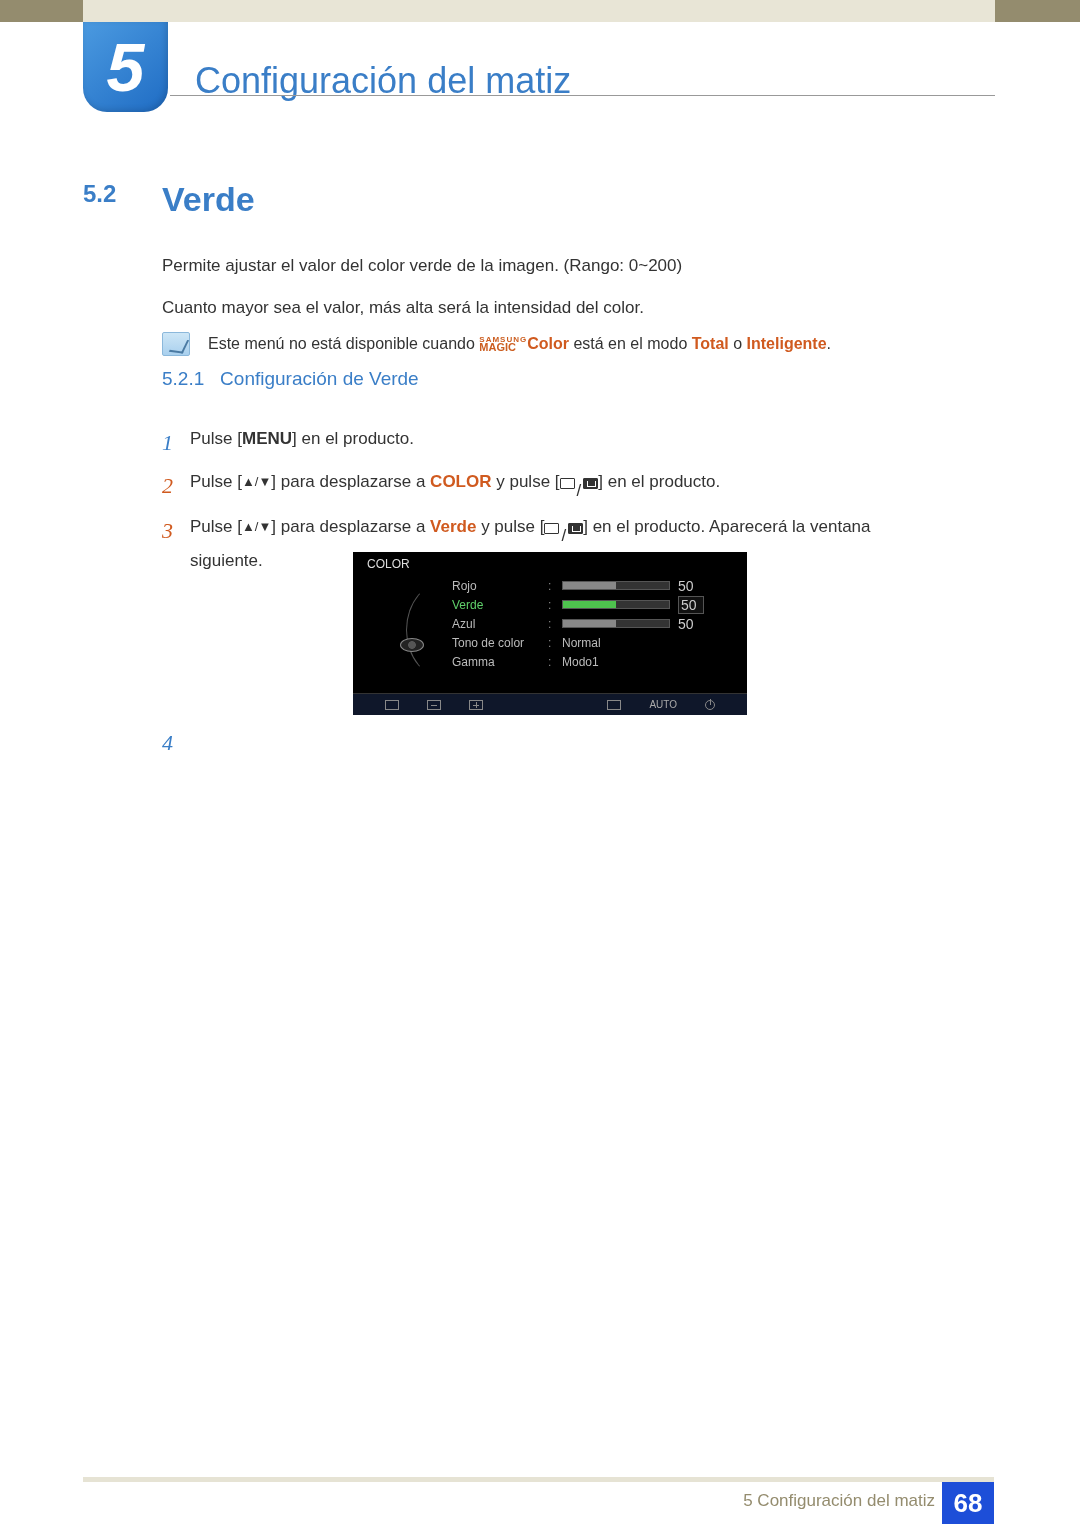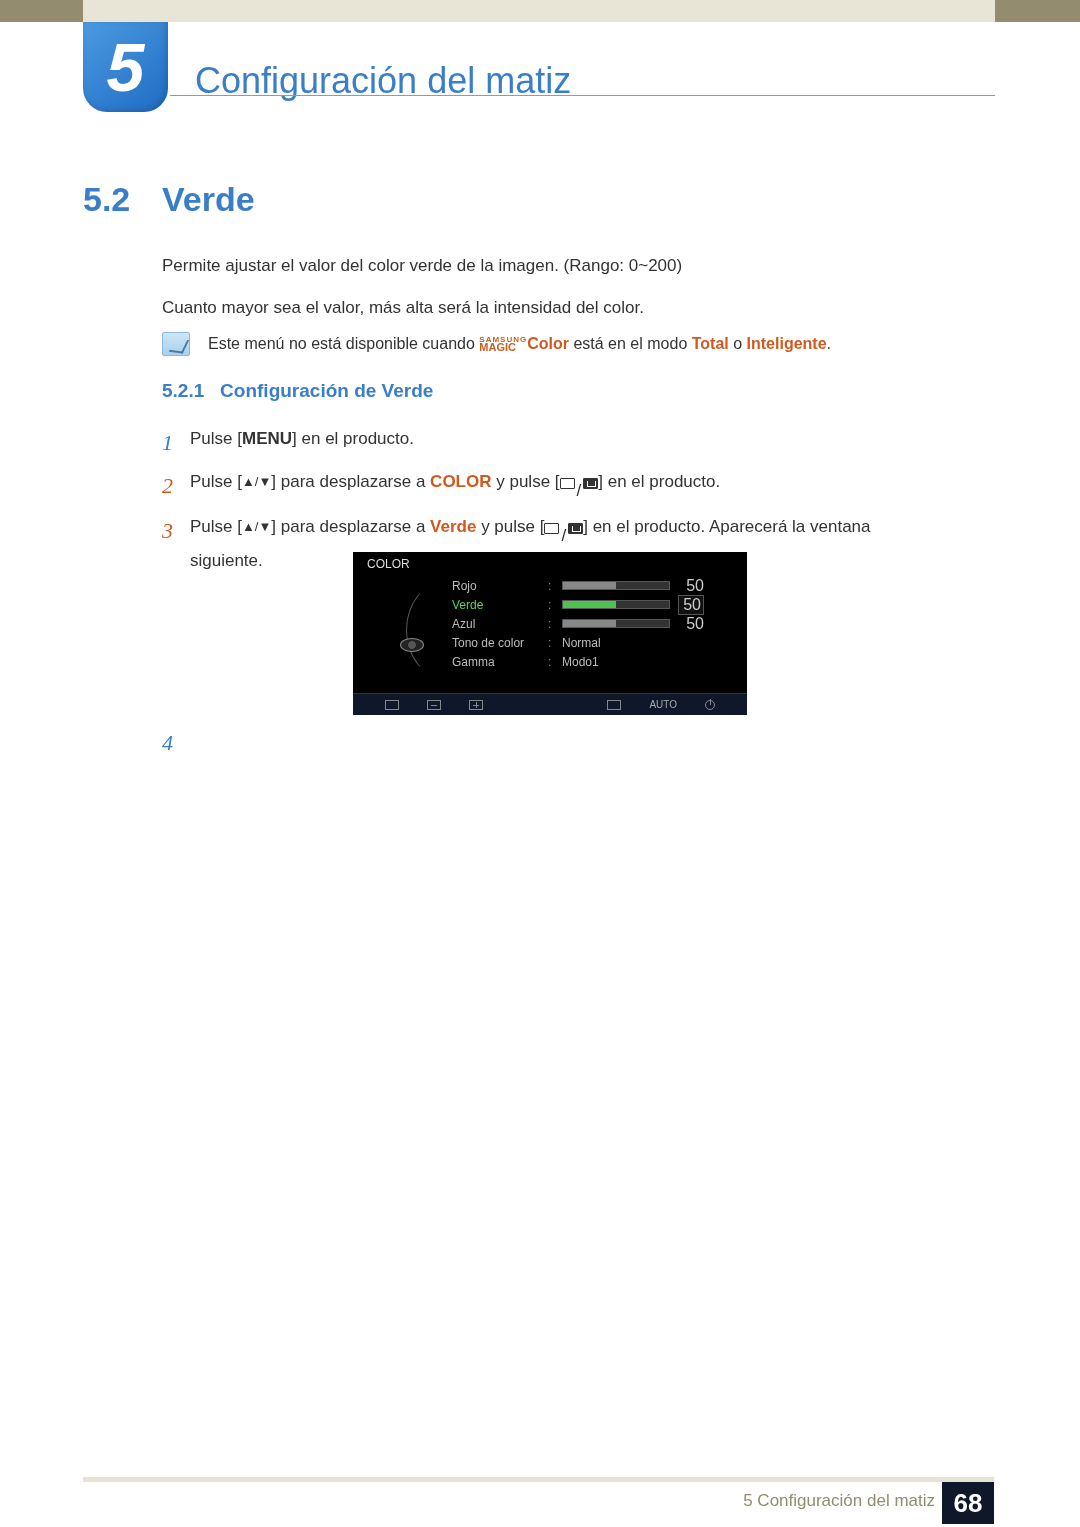--- a/index.html
+++ b/index.html
@@ -48,21 +48,21 @@
   .chapter-title {
     position: absolute;
     top: 40px; left: 195px;
     font-size: 36px;
     color: #3a7ec7;
     margin-top: 20px;
   }
   .section-num {
     position: absolute;
     top: 180px; left: 83px;
-    font-size: 34px;
+    font-size: 24px;
     color: #3a7ec7;
     font-weight: bold;
   }
   .section-title {
     position: absolute;
     top: 180px; left: 162px;
     font-size: 34px;
     color: #3a7ec7;
     font-weight: bold;
   }
@@ -112,24 +112,24 @@
     text-align: left;
   }
   .magic-brand small {
     display: block;
     font-size: 8px;
     letter-spacing: 1px;
   }
   .accent { color: #d05a1f; font-weight: bold; }
   .subsection {
     position: absolute;
-    top: 380px; left: 162px;
+    top: 368px; left: 162px;
     font-size: 19px;
     color: #3a7ec7;
-    font-weight: bold;
+    font-weight: normal;
   }
   .steps {
     position: absolute;
     top: 426px; left: 162px;
     width: 800px;
     font-size: 17px;
     color: #333;
   }
   .step-row {
     display: flex;
@@ -224,23 +224,23 @@
     position: relative;
     border: 1px solid #555;
   }
   .osd-bar-fill {
     position: absolute; left:0; top:0; bottom:0;
     background: #888;
   }
   .osd-bar-fill.green { background: #4ec24e; }
   .osd-val {
     width: 26px;
-    text-align: right;
+    text-align: left;
     color: #ccc;
-    font-size: 16px;
+    font-size: 14px;
   }
   .osd-val.box {
     border: 1px solid #555;
     padding: 0 2px;
     background: #111;
   }
   .osd-text { color: #bbb; }
   .osd-footer {
     position: absolute;
     left: 0; right: 0; bottom: 0;
@@ -284,21 +284,21 @@
     position: absolute;
     right: 145px;
     top: 14px;
     font-size: 17px;
     color: #948c6e;
   }
   .footer-page {
     position: absolute;
     right: 86px; top: 5px;
     width: 52px; height: 42px;
-    background: #0f172a;
+    background: #1d4ed8;
     color: #fff;
     font-size: 26px;
     font-weight: bold;
     display: flex;
     align-items: center;
     justify-content: center;
   }
 </style>
 </head>
 <body>

